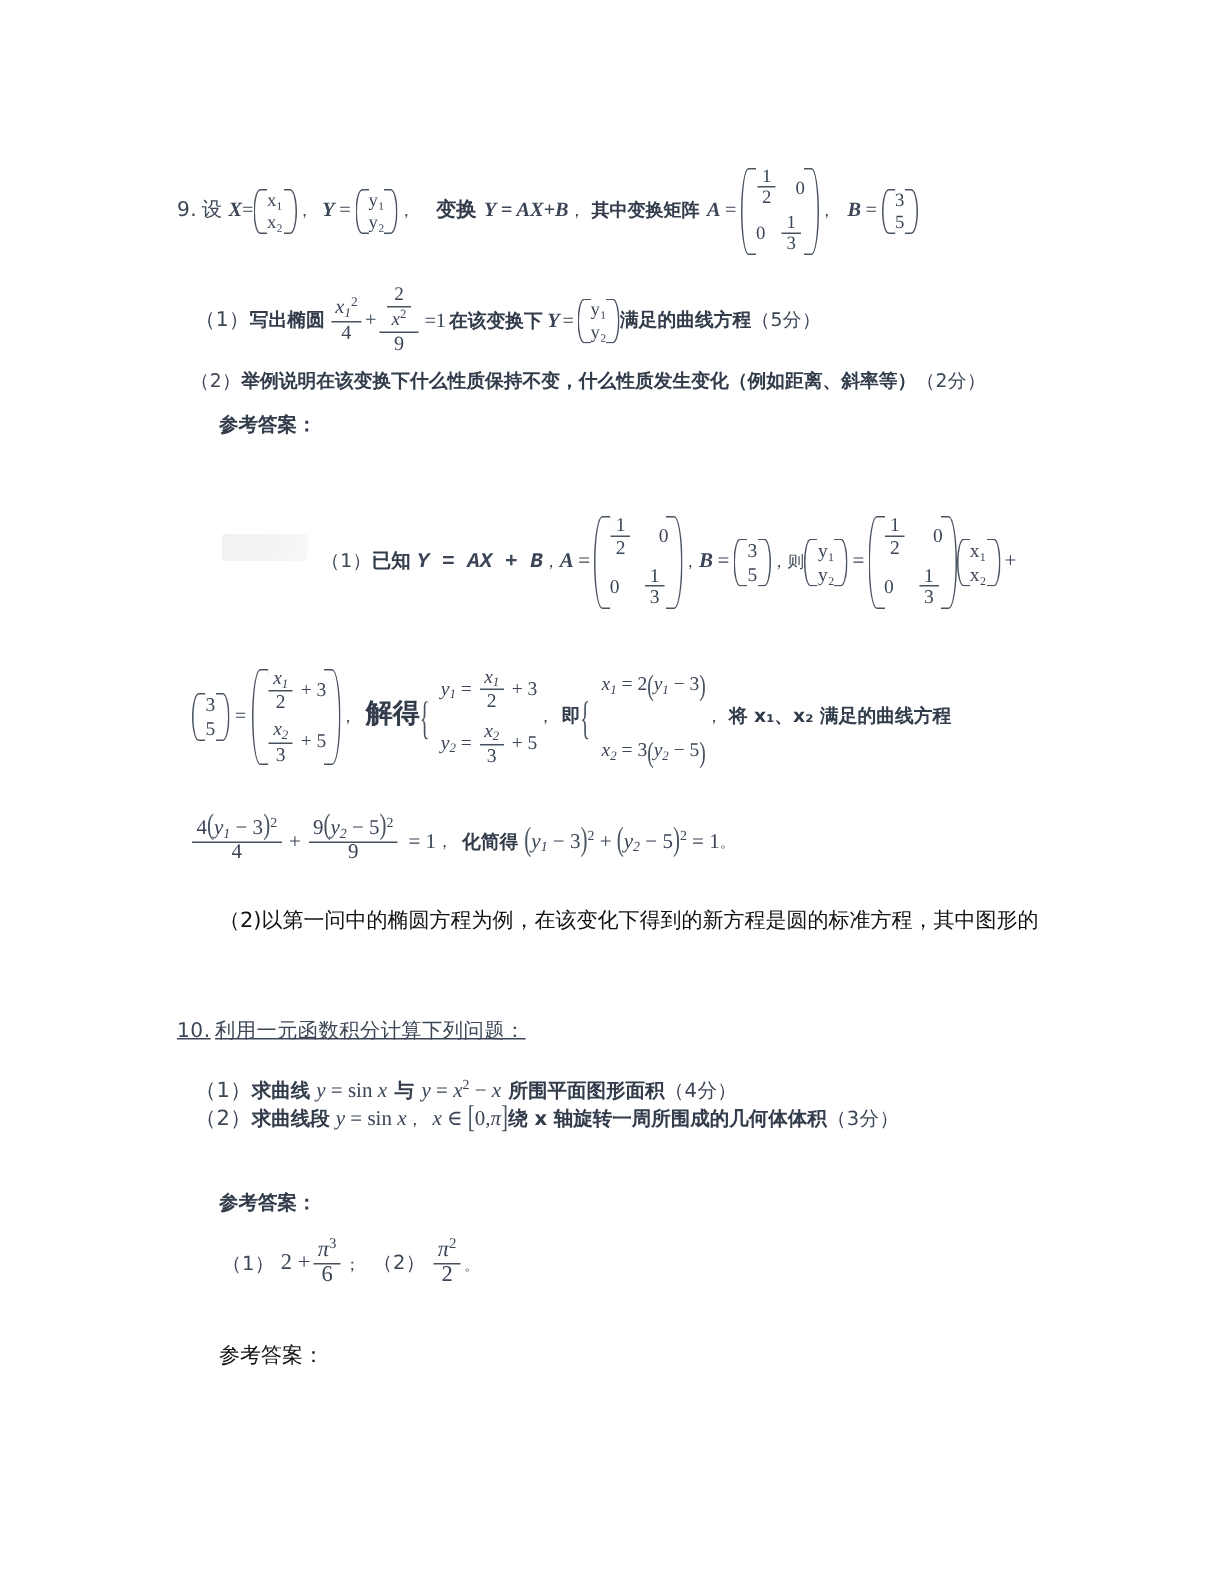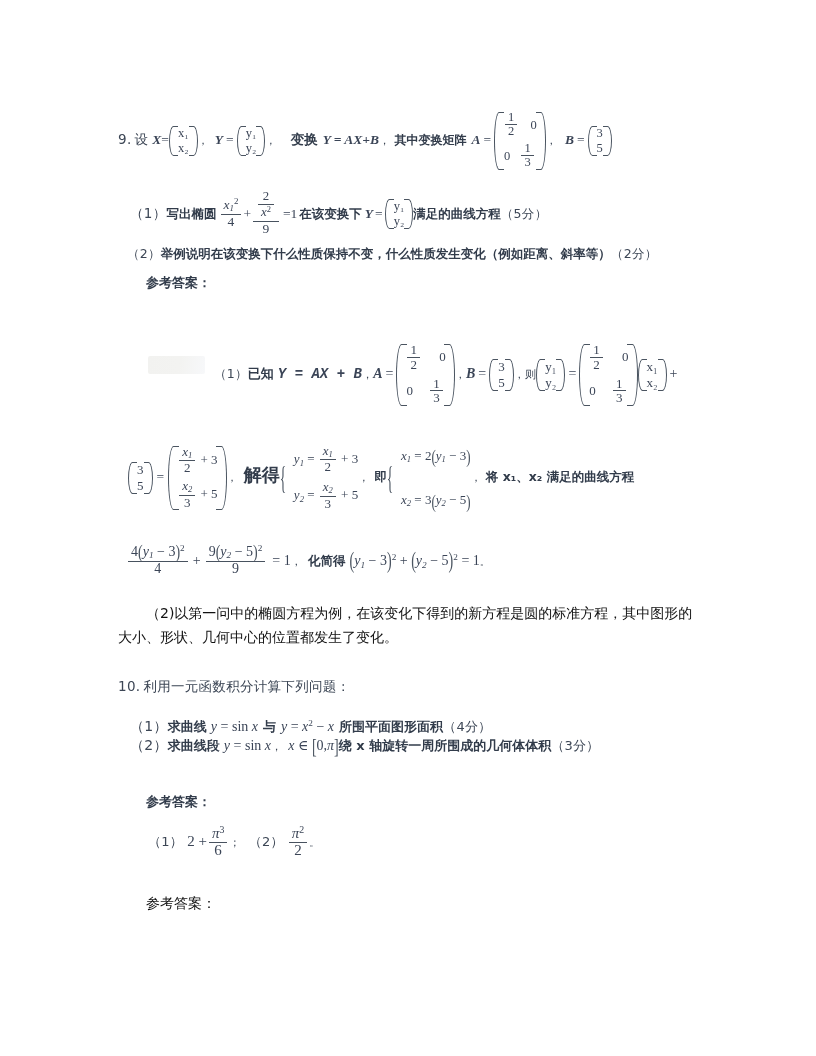--- a/index.html
+++ b/index.html
@@ -325,23 +325,22 @@
     <span class="frac">
       <span class="num">4<span class="pbig" style="--sy:1.4;">(</span><i class="v">y</i><sub class="s">1</sub> − 3<span class="pbig" style="--sy:1.4;">)</span><sup class="s">2</sup></span>
       <span class="den">4</span>
     </span><span style="margin:0 3px;">+</span><span class="frac">
       <span class="num">9<span class="pbig" style="--sy:1.4;">(</span><i class="v">y</i><sub class="s">2</sub> − 5<span class="pbig" style="--sy:1.4;">)</span><sup class="s">2</sup></span>
       <span class="den">9</span>
     </span><span style="margin-left:5px;">= 1</span><span class="cjk" style="font-size:11px;">，</span><span class="cjk-bold" style="font-size:12.5px;margin-left:6px;">化简得</span><span style="margin-left:4px;"><span class="pbig" style="--sy:1.6;">(</span><i class="v">y</i><sub class="s">1</sub> − 3<span class="pbig" style="--sy:1.6;">)</span><sup class="s">2</sup> + <span class="pbig" style="--sy:1.6;">(</span><i class="v">y</i><sub class="s">2</sub> − 5<span class="pbig" style="--sy:1.6;">)</span><sup class="s">2</sup> = 1</span><span class="cjk" style="font-size:10px;">。</span>
   </div>
 
   <div class="line sans-blk" style="left:146px; top:605px; font-size:14px;">（2)以第一问中的椭圆方程为例，在该变化下得到的新方程是圆的标准方程，其中图形的</div>
-  <div class="line sans-blk" style="left:118px; top:629px; font-size:14px;">大小、形状、几何中心的位置都发生了变化。</div>
-
-  <div class="line" style="left:118px; top:678px; font-size:13.5px;">
+
+  <div class="line" style="left:118px; top:678px; font-size:13.5px;text-decoration:underline;">
     <span class="cjk">10.</span><span class="cjk" style="margin-left:3px;">利用一元函数积分计算下列问题：</span>
   </div>
 
   <div class="line" style="left:130px; top:718px; font-size:14px;">
     <span class="cjk">（1）</span><span class="cjk-bold" style="font-size:13px;">求曲线</span><span style="margin-left:4px;"><i class="v">y</i> = sin <i class="v">x</i></span><span class="cjk-bold" style="font-size:13px;margin-left:5px;">与</span><span style="margin-left:5px;"><i class="v">y</i> = <i class="v">x</i><sup class="s">2</sup> − <i class="v">x</i></span><span class="cjk-bold" style="font-size:13px;margin-left:5px;">所围平面图形面积</span><span class="cjk" style="font-size:13px;">（4分）</span>
   </div>
 
   <div class="line" style="left:130px; top:737px; font-size:14px;">
     <span class="cjk">（2）</span><span class="cjk-bold" style="font-size:13px;">求曲线段</span><span style="margin-left:4px;"><i class="v">y</i> = sin <i class="v">x</i></span><span class="cjk" style="font-size:11px;">，</span><span style="margin-left:6px;"><i class="v">x</i> ∈ <span class="pbig" style="--sy:1.5;">[</span>0,<i class="v">π</i><span class="pbig" style="--sy:1.5;">]</span></span><span class="cjk-bold" style="font-size:13px;">绕 x 轴旋转一周所围成的几何体体积</span><span class="cjk" style="font-size:13px;">（3分）</span>
   </div>

